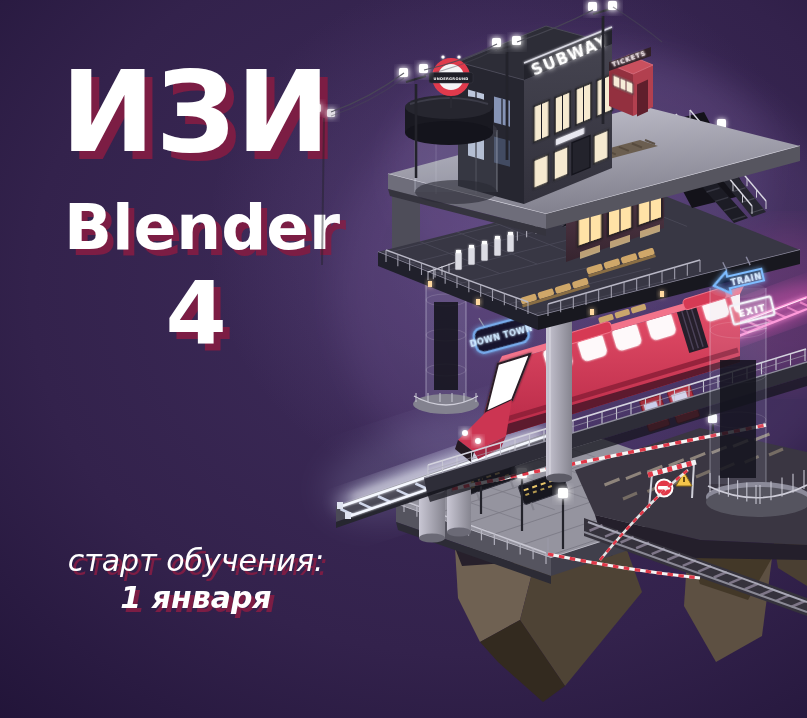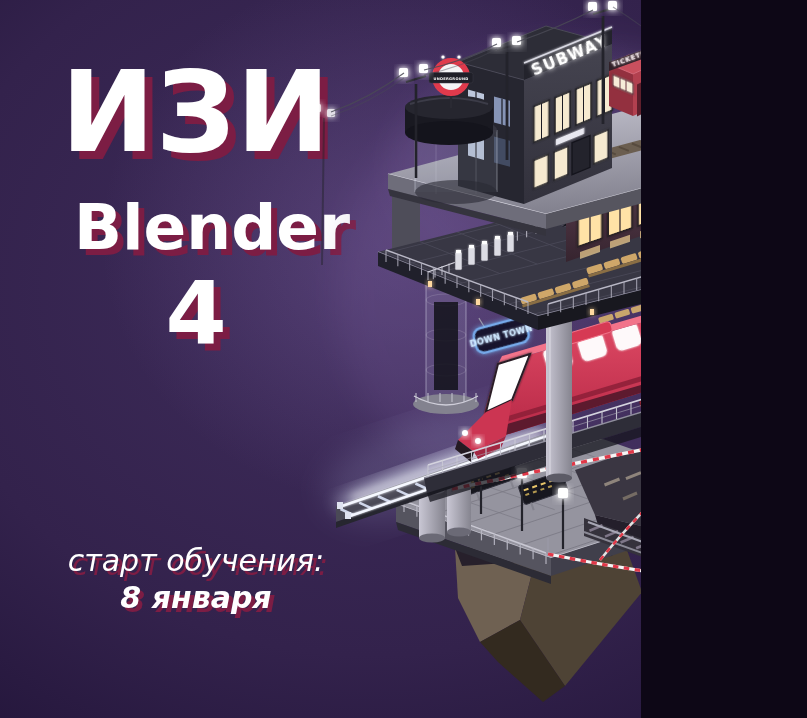--- a/index.html
+++ b/index.html
@@ -1,46 +1,46 @@
 <!DOCTYPE html>
 <html><head>
 <meta charset="utf-8">
 <style>
   html,body{margin:0;padding:0;background:#0d0716;}
-  .stage{position:relative;width:641px;height:718px;overflow:hidden;
+  .stage{position:relative;width:807px;height:718px;overflow:hidden;
     font-family:"DejaVu Sans","Liberation Sans",sans-serif;
     background:
       radial-gradient(430px 380px at 64% 33%, rgba(140,112,180,.34), rgba(140,112,180,0) 72%),
       radial-gradient(950px 800px at 58% 40%, #3f2d5c 0%, #33224c 46%, #201337 76%, #130a21 100%);
   }
   .title-wrap{position:absolute;left:0;top:0;width:392px;text-align:center;color:#fff;}
   .t1{position:absolute;left:0;top:56px;width:392px;font-size:112px;font-weight:bold;
       letter-spacing:1px;text-shadow:8px 8px 0 #7c1d44;}
-  .t2{position:absolute;left:16px;top:196px;width:392px;font-size:63px;font-weight:bold;
+  .t2{position:absolute;left:6px;top:196px;width:392px;font-size:63px;font-weight:bold;
       text-shadow:6px 6px 0 #7c1d44;}
   .t3{position:absolute;left:0;top:270px;width:392px;font-size:88px;font-weight:bold;
       text-shadow:7px 7px 0 #7c1d44;}
   .f1{position:absolute;left:0;top:546px;width:392px;font-size:30px;font-weight:normal;
       font-style:italic;text-shadow:4px 4px 0 #7c1d44;}
   .f2{position:absolute;left:0;top:583px;width:392px;font-size:30px;font-weight:bold;
       font-style:italic;text-shadow:4px 4px 0 #7c1d44;}
   .t1,.t2,.t3,.f1,.f2{color:#fff;text-align:center;line-height:1;}
   svg text{font-family:"DejaVu Sans","Liberation Sans",sans-serif;}
 </style>
 </head>
 <body>
 
 <div class="stage">
 
   <div class="title-wrap">
     <div class="t1">ИЗИ</div>
     <div class="t2">Blender</div>
     <div class="t3">4</div>
     <div class="f1">старт обучения:</div>
-    <div class="f2">8 января</div>
+    <div class="f2">1 января</div>
   </div>
 
   <svg width="807" height="718" viewBox="0 0 807 718" style="position:absolute;left:0;top:0">
     <defs>
       <filter id="glo1" x="-60%" y="-60%" width="220%" height="220%">
         <feGaussianBlur stdDeviation="1.1" result="b"></feGaussianBlur>
           <feMerge>
             <feMergeNode in="b"></feMergeNode>
             <feMergeNode in="SourceGraphic"></feMergeNode>
           </feMerge>

